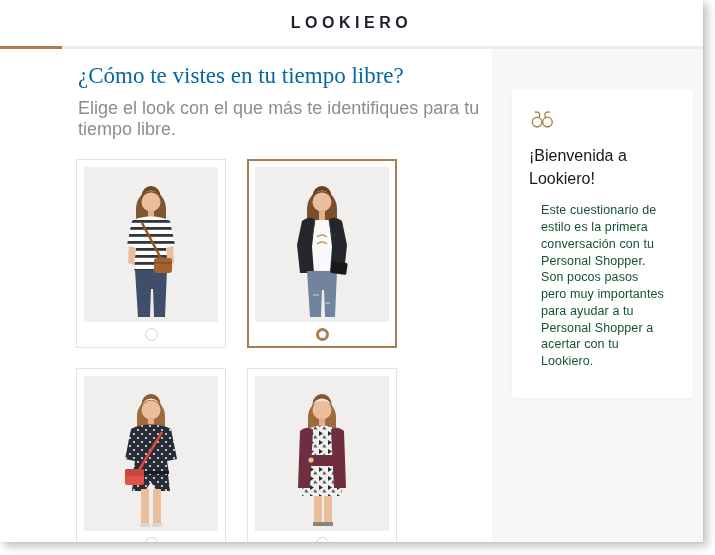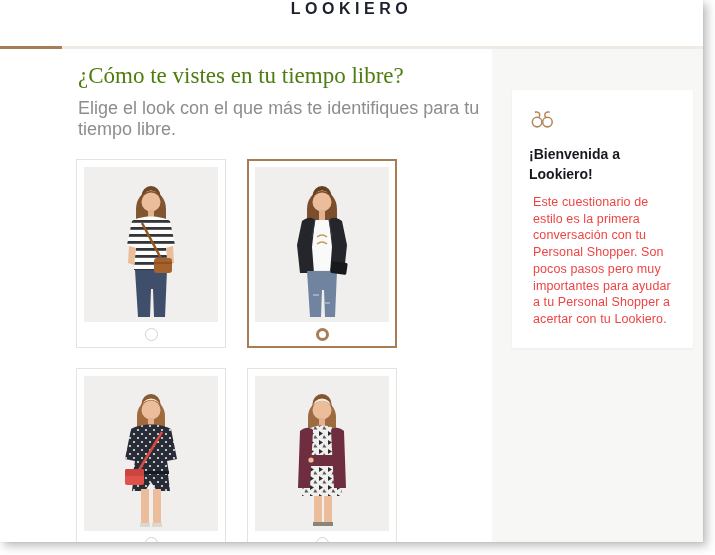--- a/index.html
+++ b/index.html
@@ -12,21 +12,21 @@
   }
   .window {
     position:absolute; left:0; top:0;
     width:703px; height:542px;
     background:#ffffff;
     box-shadow:4px 4px 9px rgba(90,90,90,.40), 0 0 2px rgba(0,0,0,.10);
     overflow:hidden;
   }
   
   .header {
-    height:46px; display:flex; justify-content:center;
+    height:46px; display:flex; align-items:center; justify-content:center;
     background:#ffffff;
   }
   .logo {
     font-size:16px; font-weight:600; letter-spacing:4.5px;
     color:#1c212c;
   }
   
   .progress-track {
     height:3px; background:#efeae3; width:100%;
   }
@@ -34,21 +34,21 @@
     height:100%; background:#a87c54; width:8.8%;
   }
   
   .content { display:flex; height:493px; }
   .main { width:492px; background:#ffffff; padding-left:76px; }
   .sidebar { flex:1; background:#f7f7f6; padding:41px 0 0 20px; }
 
   .page-title {
     margin:14px 0 0 2px;
     font-family:"Liberation Serif", serif;
-    font-weight:400; font-size:23px; color:#4d7c0f;
+    font-weight:400; font-size:23px; color:#0369a1;
   }
   .page-subtitle {
     margin:9px 0 0 2px;
     font-size:18px; color:#8d8d8d;
   }
 
   .options-grid {
     margin-top:19px;
     display:grid;
     grid-template-columns:150px 150px;
@@ -83,25 +83,25 @@
 
   
   .welcome-card {
     width:181px; min-height:243px;
     background:#ffffff; border-radius:2px;
     padding:18px 16px 16px 17px;
     box-shadow:0 1px 3px rgba(0,0,0,.05);
   }
   .welcome-icon { margin-bottom:12px; }
   .welcome-title {
-    font-size:14px; font-weight:bold; color:#17191f;
+    font-size:16px; font-weight:normal; color:#17191f;
     line-height:1.42; margin:0 0 9px 0;
   }
   .welcome-body {
-    font-size:12.5px; line-height:1.34; color:#ef4444; margin:4px;
+    font-size:12.5px; line-height:1.34; color:#14532d; margin:12px;
     letter-spacing:.1px;
   }
 </style>
 </head>
 <body>
 
 <div class="window">
 
   <div class="header">
     <div class="logo">LOOKIERO</div>

